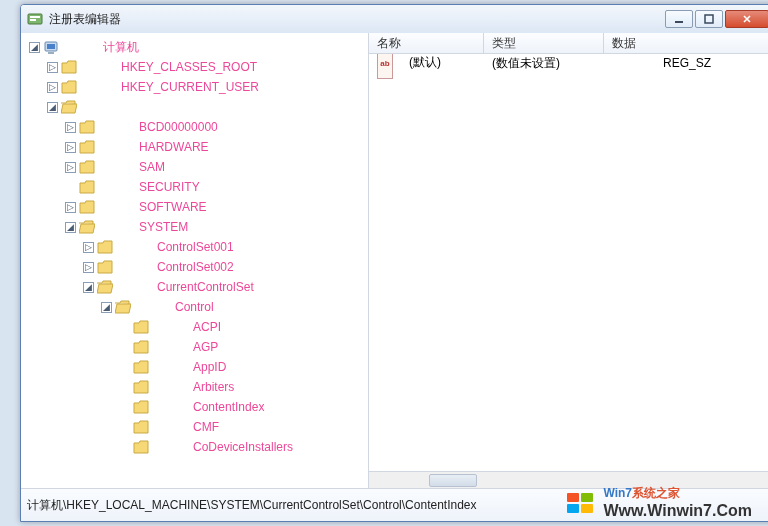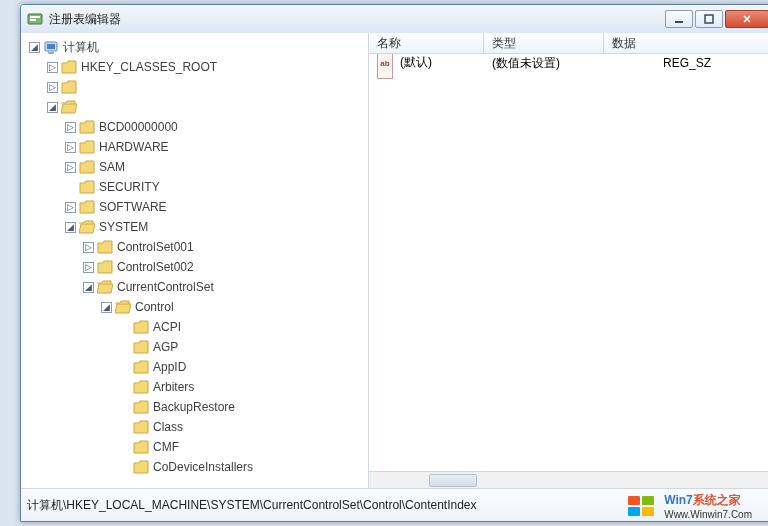--- a/index.html
+++ b/index.html
@@ -20,28 +20,28 @@
 .treepane { width: 348px; border-right: 1px solid #d0d7e0; overflow: auto; background: #fff; }
 .tree { padding: 4px 2px 4px 8px; }
 .tree ul { list-style: none; padding-left: 18px; }
 .tree > ul { padding-left: 0; }
 .node { display: flex; align-items: center; height: 20px; position: relative; }
 .toggle { width: 11px; height: 11px; border: 1px solid #8a9db4; background: #fff; display: flex; align-items: center; justify-content: center; margin-right: 3px; cursor: pointer; font-size: 9px; line-height: 9px; color: #4a5c73; }
 .toggle.blank { border: none; background: none; }
 .folder { width: 16px; height: 14px; margin-right: 4px; }
 .folder svg { width: 16px; height: 14px; display: block; }
 .comp svg { width: 16px; height: 16px; }
-.label { color: #404040; white-space: nowrap; }
+.label { color: #ec4899; white-space: nowrap; margin-left: 40px; }
 .listpane { flex: 1; display: flex; flex-direction: column; background: #fff; }
 .lvhead { display: flex; height: 21px; background: linear-gradient(#fcfdff,#eef3fa); border-bottom: 1px solid #d0d7e0; }
 .lvcol { border-right: 1px solid #d0d7e0; padding: 2px 8px; color: #333; cursor: pointer; }
 .lvbody { flex: 1; overflow: auto; }
 .lvrow { display: flex; height: 18px; align-items: center; }
 .lvcell { padding: 0 8px; overflow: hidden; white-space: nowrap; }
-.valicon { width: 16px; height: 32px; margin-right: 7px; display: inline-flex; align-items: center; justify-content: center; border: 1px solid #c99; background: #fdf5ef; font-size: 8px; color: #b33; font-weight: bold; vertical-align: middle; }
+.valicon { width: 16px; height: 32px; margin-right: 16px; display: inline-flex; align-items: center; justify-content: center; border: 1px solid #c99; background: #fdf5ef; font-size: 8px; color: #b33; font-weight: bold; vertical-align: middle; }
 .statusbar { height: 32px; border-top: 1px solid #d0d7e0; background: linear-gradient(#fafcff,#eef3fa); display: flex; align-items: center; padding: 16px 6px; color: #222; }
 .watermark { position: absolute; right: 16px; bottom: 6px; display: flex; align-items: center; gap: 8px; font-size: 13px; font-weight: bold; }
 .watermark .logo { width: 28px; height: 20px; position: relative; }
 .watermark .logo span { position: absolute; width: 12px; height: 9px; border-radius: 1px; }
 .watermark .t1 { color: #3478c7; }
 .watermark .t2 { color: #d53; }
 .watermark .t3 { color: #333; }
 .hscroll { height: 17px; background: #f0f0f0; border-top: 1px solid #d0d7e0; display: flex; align-items: center; }
 .hscroll .thumb { width: 48px; height: 13px; background: linear-gradient(#e8eef5,#d3dde8); border: 1px solid #b7c2d1; border-radius: 2px; margin-left: 60px; }
 </style>
@@ -107,20 +107,21 @@
                   </div>
                 </li>
               <li>
                   <div class="node">
                     <span class="toggle">▷</span>
                     <span class="folder">
                       <svg viewBox="0 0 16 14">
                         <path d="M1 3 L6 3 L7 1 L15 1 L15 13 L1 13 Z" fill="#f7d877" stroke="#c9a943"></path>
                       </svg>
                     </span>
+                    <span class="label">HKEY_CURRENT_USER</span>
                   </div>
                 </li>
               <li>
                 <div class="node">
                     <span class="toggle">◢</span>
                     <span class="folder">
                       <svg viewBox="0 0 16 14">
                         <path d="M0 3 L5 3 L6 1 L14 1 L14 4 L2 4 L0 13 L14 13 L16 4 L14 4" fill="#f7d877" stroke="#c9a943"></path>
                       </svg>
                     </span>
@@ -281,32 +282,21 @@
                                   </div>
                                 </li>
                               <li>
                                   <div class="node">
                                     <span class="toggle blank"></span>
                                     <span class="folder">
                                       <svg viewBox="0 0 16 14">
                                         <path d="M1 3 L6 3 L7 1 L15 1 L15 13 L1 13 Z" fill="#f7d877" stroke="#c9a943"></path>
                                       </svg>
                                     </span>
-                                    <span class="label">BackupRestore</span>
-                                  </div>
-                                </li>
-                              <li>
-                                  <div class="node">
-                                    <span class="toggle blank"></span>
-                                    <span class="folder">
-                                      <svg viewBox="0 0 16 14">
-                                        <path d="M1 3 L6 3 L7 1 L15 1 L15 13 L1 13 Z" fill="#f7d877" stroke="#c9a943"></path>
-                                      </svg>
-                                    </span>
-                                    <span class="label">Class</span>
+                                    <span class="label">ContentIndex</span>
                                   </div>
                                 </li>
                               <li>
                                   <div class="node">
                                     <span class="toggle blank"></span>
                                     <span class="folder">
                                       <svg viewBox="0 0 16 14">
                                         <path d="M1 3 L6 3 L7 1 L15 1 L15 13 L1 13 Z" fill="#f7d877" stroke="#c9a943"></path>
                                       </svg>
                                     </span>
@@ -366,15 +356,15 @@
 
 <div class="watermark">
   <div class="logo">
     <span style="left:0;top:0;background:#f35325"></span>
     <span style="left:14px;top:0;background:#81bc06"></span>
     <span style="left:0;top:11px;background:#05a6f0"></span>
     <span style="left:14px;top:11px;background:#ffba08"></span>
   </div>
   <div>
     <div><span class="t1">Win7</span><span class="t2">系统之家</span></div>
-    <div class="t3" style="font-size:10px;font-weight:normal">Www.Winwin7.Com</div>
+    <div class="t3" style="font-size:16px;font-weight:bold">Www.Winwin7.Com</div>
   </div>
 </div>
 
 </body></html>

